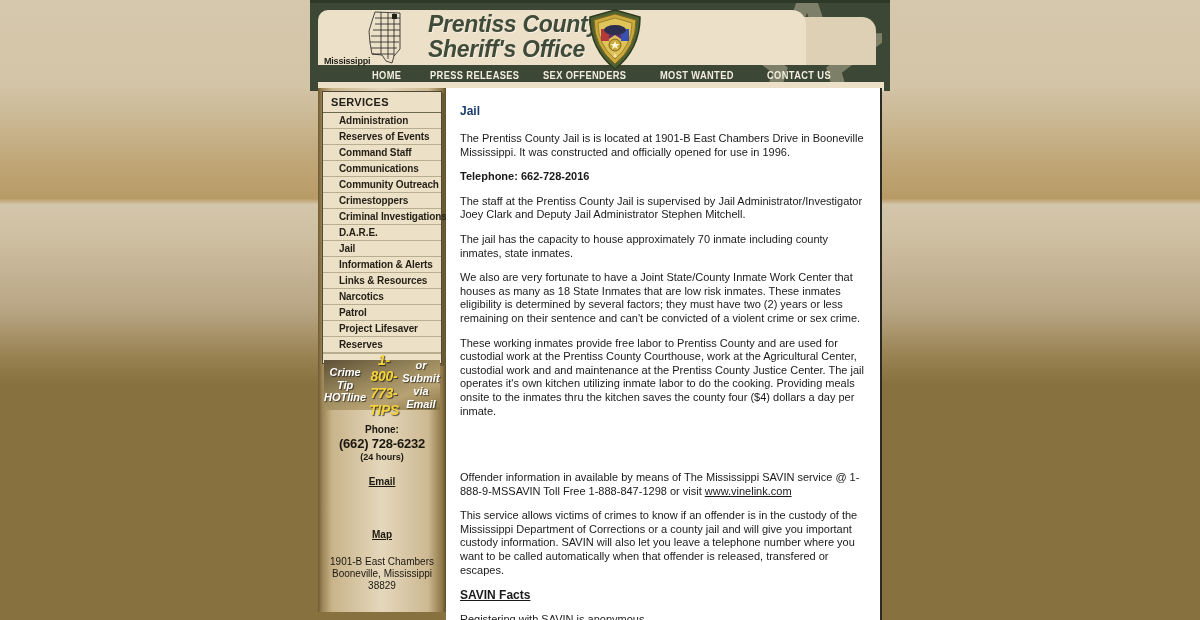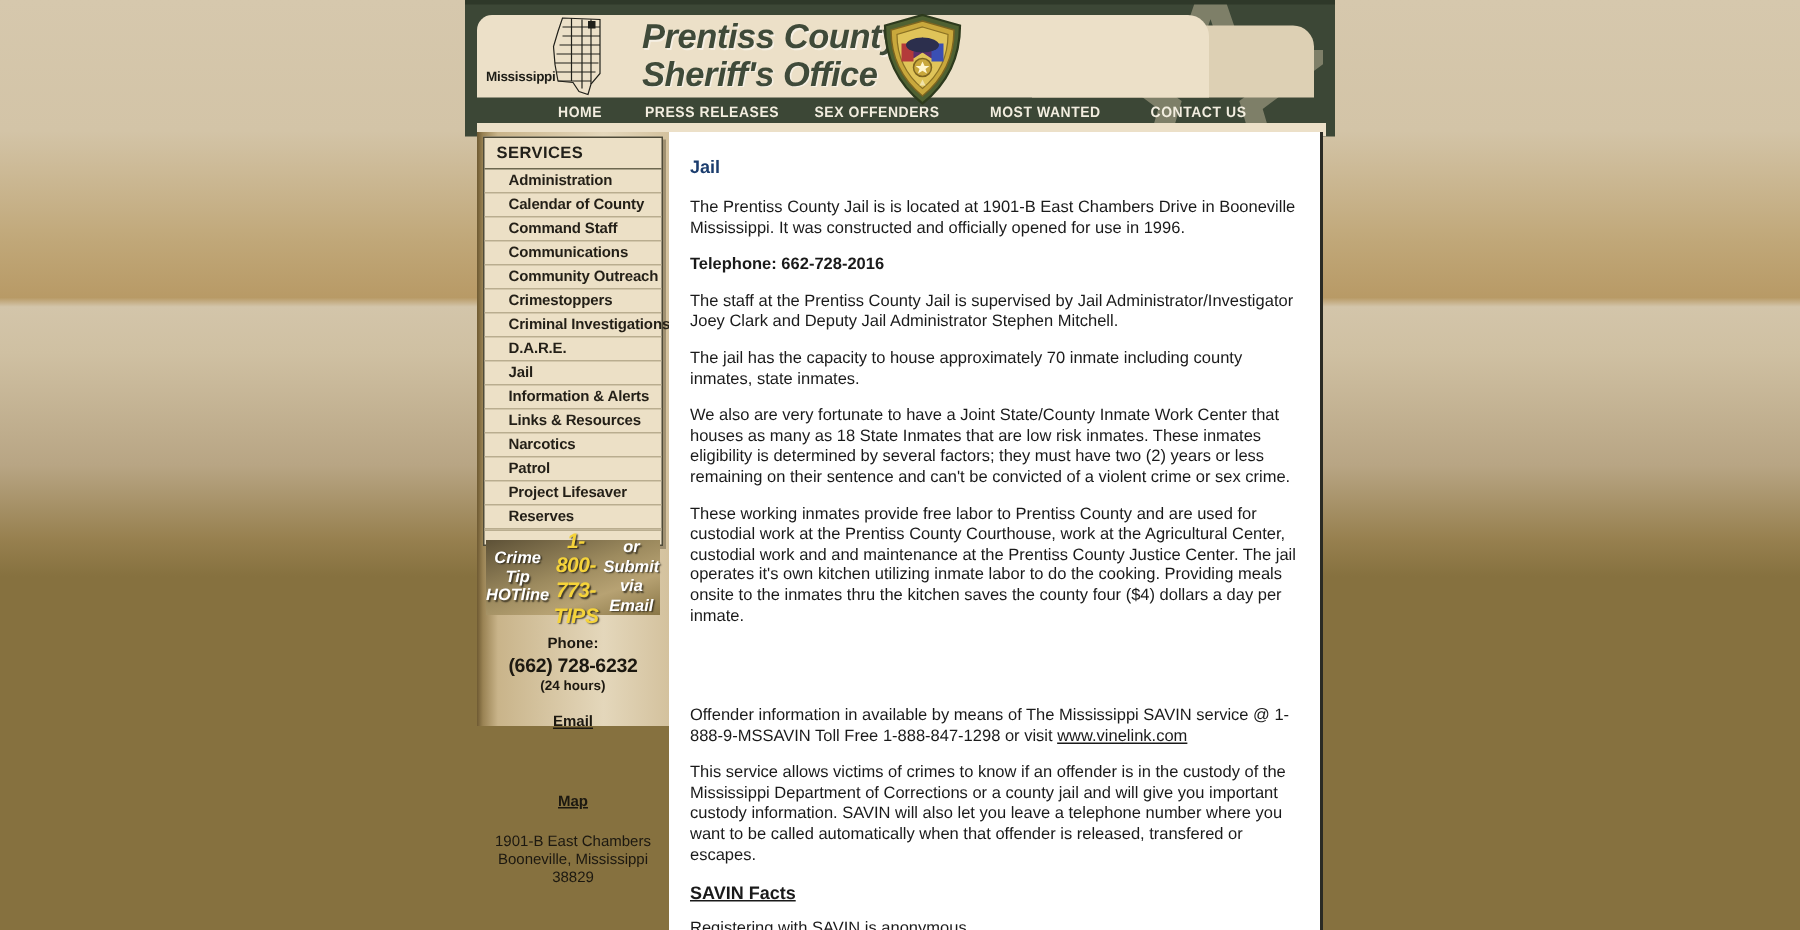--- a/index.html
+++ b/index.html
@@ -83,21 +83,21 @@
   .ms-logo {
     position: absolute;
     left: 10px;
     top: 6px;
     width: 88px;
     height: 57px;
   }
   .ms-logo .ms-label {
     position: absolute;
     left: 4px;
-    bottom: 10px;
+    bottom: 0;
     font-size: 9px;
     font-weight: bold;
     color: #1d1d17;
     letter-spacing: -.2px;
     font-family: "Liberation Sans", sans-serif;
   }
 
   .site-title {
     position: absolute;
     left: 118px;
@@ -156,25 +156,24 @@
     width: 580px;
     height: 532px;
   }
 
   
   .sidebar {
     position: absolute;
     left: 8px;
     top: 0;
     width: 128px;
-    height: 396px;
+    height: 524px;
     background: linear-gradient(to right,
       #6e5a32 0px, #9a8354 4px, #c9b48a 14px,
       #e4d7bb 50%, #cdb992 86%, #8e7747 97%, #5e4d2a 100%);
-    padding-left: 41px;
   }
   .sidebar-inner {
     position: absolute;
     inset: 0;
   }
 
   
   .menu-box {
     position: absolute;
     left: 4px;
@@ -382,21 +381,21 @@
   </div>
 
   <div class="body-area">
 
     <div class="sidebar">
       <div class="sidebar-inner">
 
         <div class="menu-box">
           <div class="menu-head">SERVICES</div>
           <a class="menu-item" href="#">Administration</a>
-          <a class="menu-item" href="#">Calendar of County</a>
+          <a class="menu-item" href="#">Reserves of Events</a>
           <a class="menu-item" href="#">Command Staff</a>
           <a class="menu-item" href="#">Communications</a>
           <a class="menu-item" href="#">Community Outreach</a>
           <a class="menu-item" href="#">Crimestoppers</a>
           <a class="menu-item" href="#">Criminal Investigations</a>
           <a class="menu-item" href="#">D.A.R.E.</a>
           <a class="menu-item" href="#">Jail</a>
           <a class="menu-item" href="#">Information &amp; Alerts</a>
           <a class="menu-item" href="#">Links &amp; Resources</a>
           <a class="menu-item" href="#">Narcotics</a>

